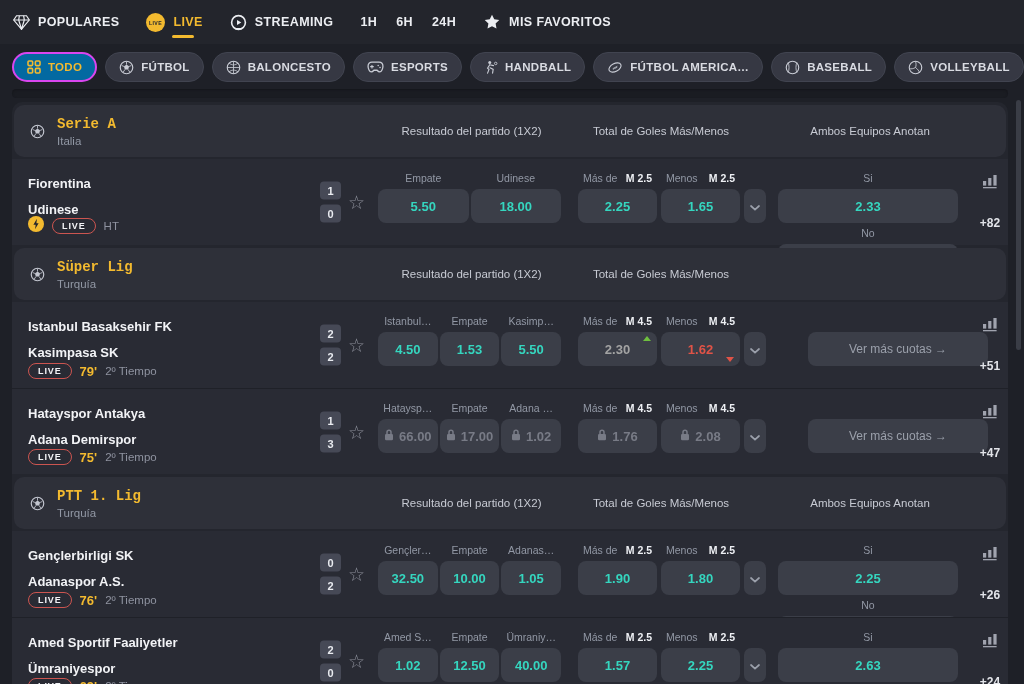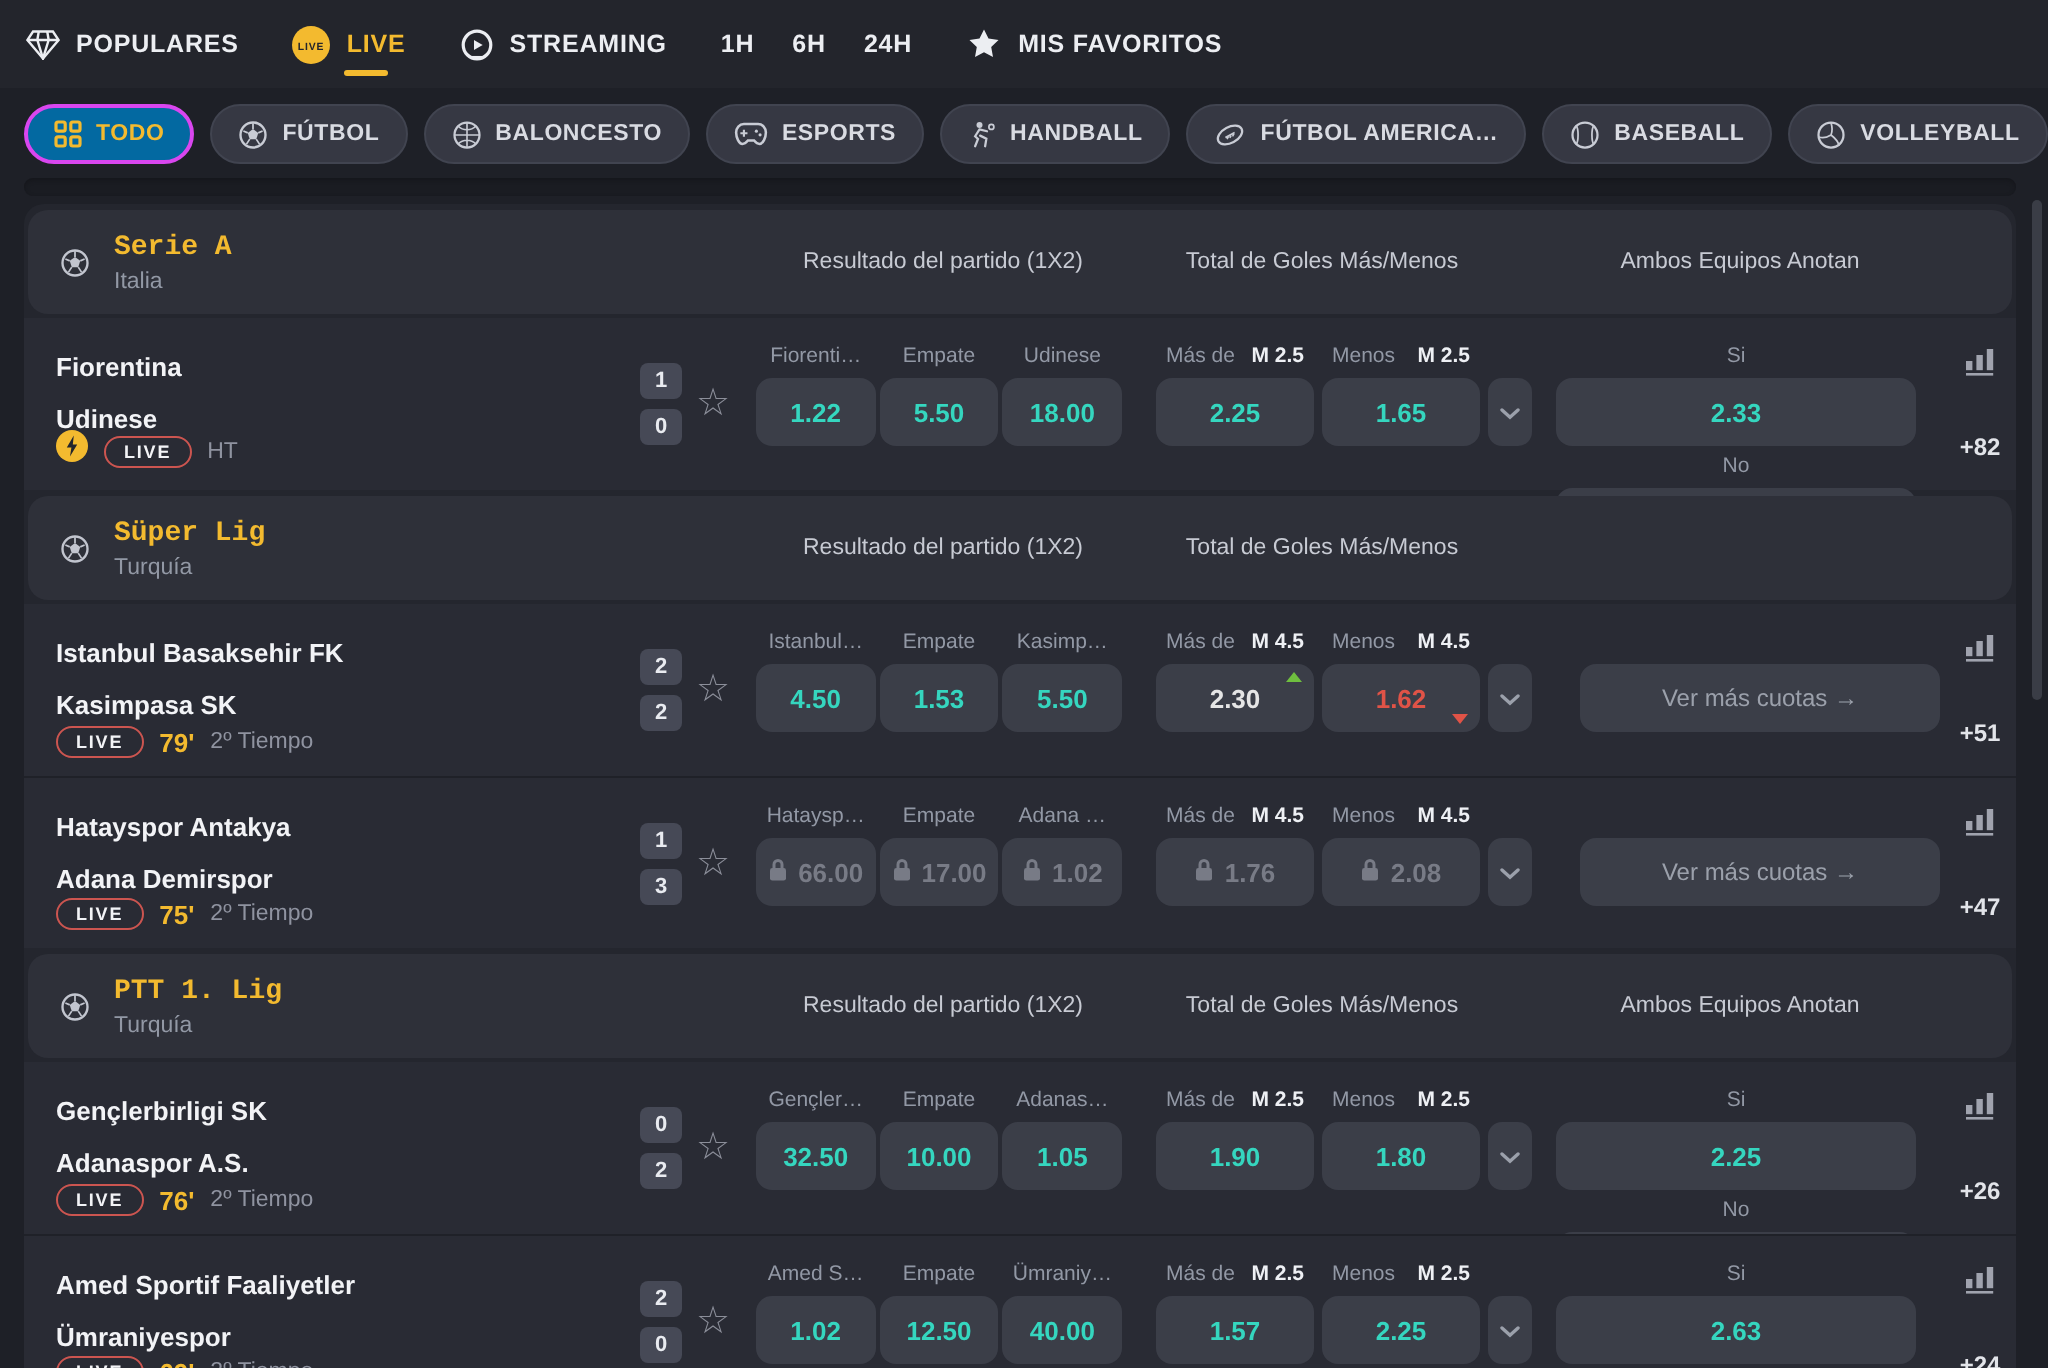--- a/index.html
+++ b/index.html
@@ -67,29 +67,29 @@
   .g-total { left:566px; width:162px; gap:4px; }
   .g-btts { left:766px; width:180px; gap:4px;flex-direction:column; }
   .odds-col { flex:1; display:flex; flex-direction:column; }
   .odds-label { height:17px; color:#9298a5; font-size:10.5px; text-align:center;
                 white-space:nowrap; overflow:hidden; display:flex; align-items:flex-start; justify-content:center; gap:6px; }
   .odds-label .line { color:#eef0f4; font-weight:bold; }
   .odds-label.split { justify-content:space-between; padding:0 5px; }
   .odds-btn { position:relative; height:34px; background:#3b3e48; border-radius:8px; cursor:pointer;
               display:flex; align-items:center; justify-content:center; gap:5px;
               color:#35d6bf; font-size:13px; font-weight:bold; }
-  .odds-btn.up { color:#e5e5e5; } .odds-btn.down { color:#e05347; }
+  .odds-btn.up { color:#a3a3a3; } .odds-btn.down { color:#e05347; }
   .odds-btn.locked { color:#787b86; }
   .tri-up { position:absolute; top:4px; right:6px; width:0; height:0;
             border-left:4px solid transparent; border-right:4px solid transparent; border-bottom:5px solid #6fbf3f; }
   .tri-down { position:absolute; bottom:4px; right:6px; width:0; height:0;
             border-left:4px solid transparent; border-right:4px solid transparent; border-top:5px solid #e05347; }
   .chevron-btn { position:absolute; left:732px; top:17px; width:22px; height:34px; background:#3b3e48;
                  border-radius:7px; display:flex; align-items:center; justify-content:center; cursor:pointer; }
-  .more-odds-btn { position:absolute; left:778px; top:17px; width:180px; height:34px; background:#3b3e48;
+  .more-odds-btn { position:absolute; left:796px; top:17px; width:180px; height:34px; background:#3b3e48;
                    border-radius:8px; display:flex; align-items:center; justify-content:center;
                    color:#9ba0ab; font-size:12px; cursor:pointer; }
   .stats-block { position:absolute; left:960px; top:50%; transform:translateY(-50%); width:36px;
                  display:flex; flex-direction:column; align-items:center; gap:23px; cursor:pointer; }
   .stats-count { color:#e2e4e9; font-size:12px; font-weight:bold; }
 
   #vscroll { position:absolute; right:3px; top:100px; width:5px; height:250px; background:#3a3d46; border-radius:3px; }
 </style>
 </head>
 <body>
@@ -261,26 +261,20 @@
           <span class="live-period">HT</span>
         </div>
         <div class="scores">
           <div class="score-box">1</div>
           <div class="score-box">0</div>
         </div>
         <div class="star-btn">☆</div>
         <div class="odds-area">
           <div class="odds-group g-1x2">
             <div class="odds-col">
-              <div class="odds-label">Fiorenti…</div>
-              <div class="odds-btn">
-                <span>1.22</span>
-              </div>
-            </div>
-            <div class="odds-col">
               <div class="odds-label">Empate</div>
               <div class="odds-btn">
                 <span>5.50</span>
               </div>
             </div>
             <div class="odds-col">
               <div class="odds-label">Udinese</div>
               <div class="odds-btn">
                 <span>18.00</span>
               </div>

